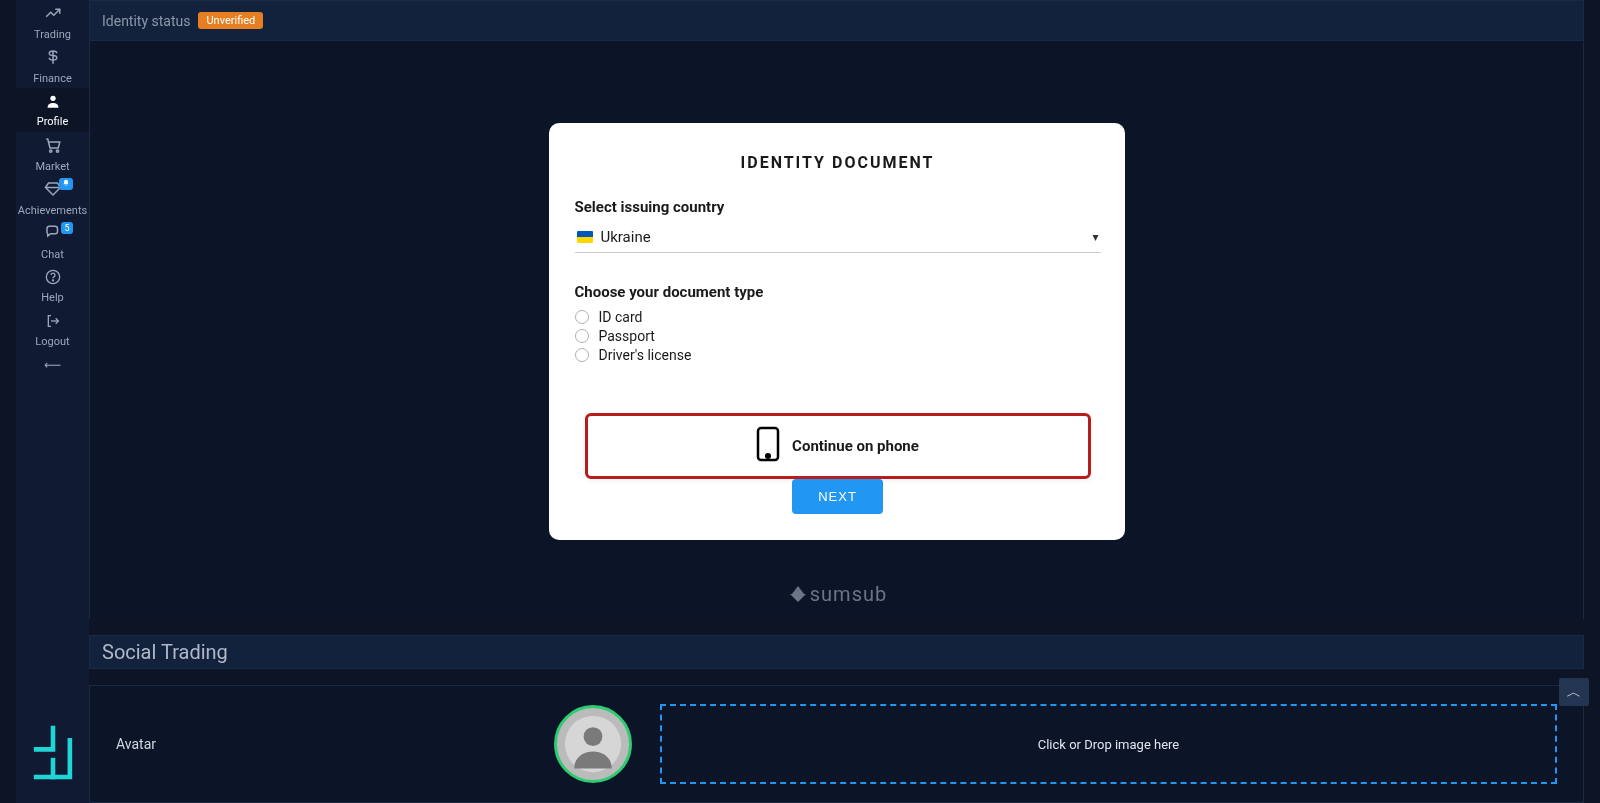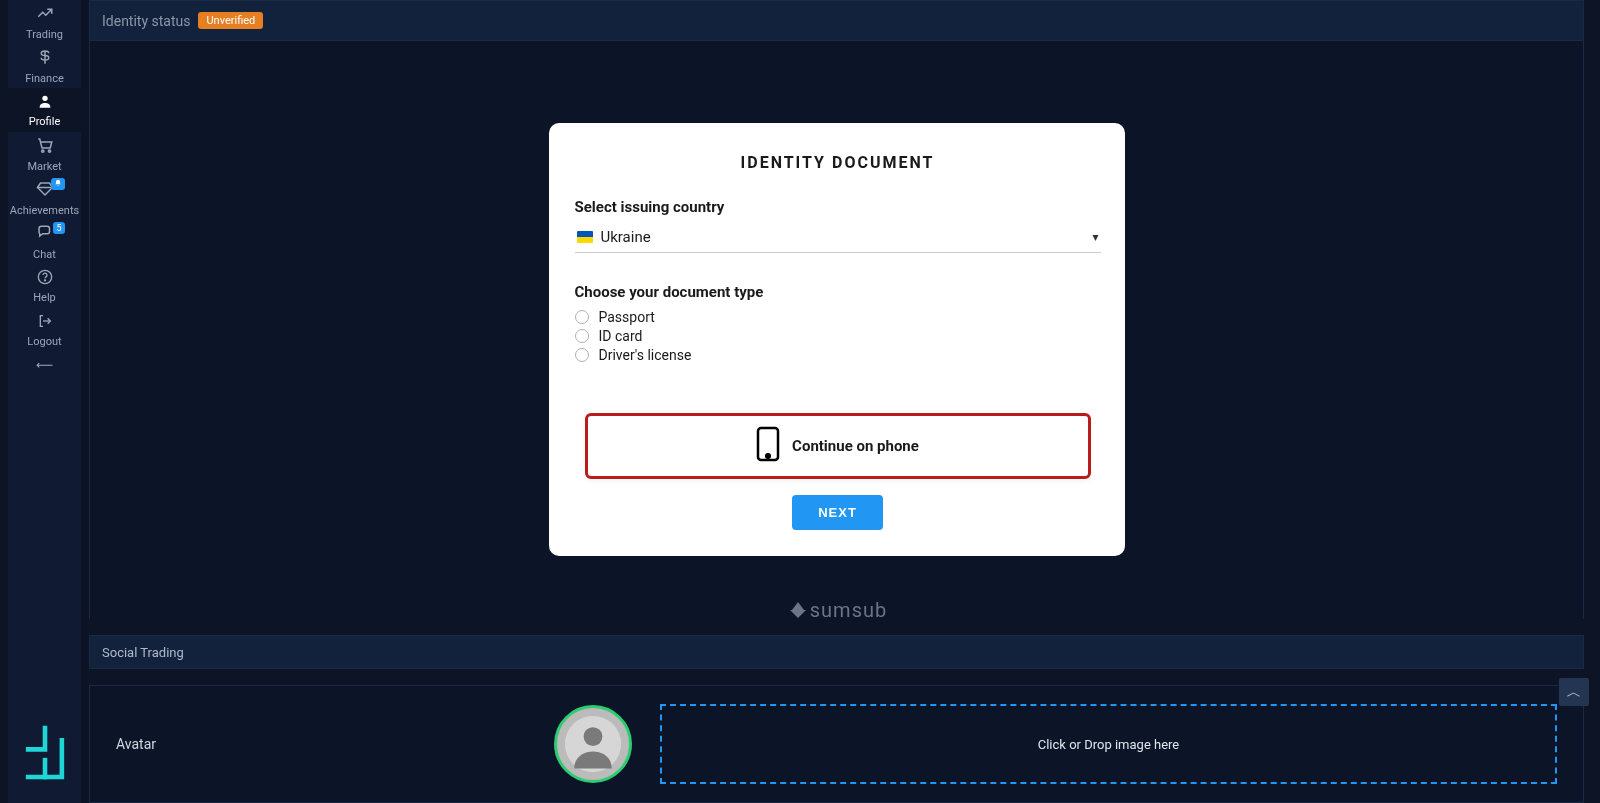--- a/index.html
+++ b/index.html
@@ -7,21 +7,21 @@
   body {
     font-family: -apple-system, BlinkMacSystemFont, "Segoe UI", Roboto, Arial, sans-serif;
     background: #0c1426;
     color: #c9d1d9;
     position: relative;
   }
 
   
   .sidebar {
     position: absolute;
-    left: 8px; top: 0; bottom: 0;
+    left: 16px; top: 0; bottom: 0;
     width: 73px;
     background: #101b33;
     display: flex;
     flex-direction: column;
     z-index: 10;
   }
   .sidebar-item {
     display: flex;
     flex-direction: column;
     align-items: center;
@@ -169,28 +169,28 @@
     cursor: pointer;
     font-weight: 700;
     font-size: 15px;
     margin-left: 10px;
     margin-right: 10px;
   }
   .continue-phone svg { width: 24px; height: 36px; }
 
   .next-btn {
     display: block;
-    margin: 16px auto 0 auto;
+    margin: 0 auto 0 auto;
     background: #2196f3;
     color: #fff;
     border: none;
     border-radius: 4px;
     padding: 10px 26px;
     font-size: 13px;
-    font-weight: 700;
+    font-weight: 400;
     letter-spacing: 1px;
     cursor: pointer;
   }
 
   .sumsub {
     margin-top: 42px;
     display: flex;
     align-items: center;
     gap: 0;
     color: #6a7586;
@@ -225,21 +225,21 @@
   
   .social-bar {
     height: 34px;
     background: #12223d;
     border: 1px solid #1a2a44;
     margin: 16px 16px 0 16px;
     display: flex;
     align-items: center;
     padding: 0 12px;
     color: #b0b8c8;
-    font-size: 13px;
+    font-size: 20px;
   }
 
   .avatar-section {
     margin: 16px 16px 0 16px;
     background: #0b1527;
     border: 1px solid #1a2a44;
     display: flex;
     align-items: center;
     padding: 18px 26px;
     gap: 18px;
@@ -402,25 +402,25 @@
           <span class="flag-ukraine"></span>
           <span>Ukraine</span>
         </span>
         <span class="chevron">▾</span>
       </div>
 
       <div class="select-label">Choose your document type</div>
       <div class="doc-options">
         <label class="doc-option">
           <span class="radio"></span>
-          <span>Passport</span>
+          <span>ID card</span>
         </label>
         <label class="doc-option">
           <span class="radio"></span>
-          <span>ID card</span>
+          <span>Passport</span>
         </label>
         <label class="doc-option">
           <span class="radio"></span>
           <span>Driver's license</span>
         </label>
       </div>
 
       <div class="continue-phone">
         <span>
           <svg viewBox="0 0 24 36" fill="none" stroke="#000" stroke-width="2.5">

